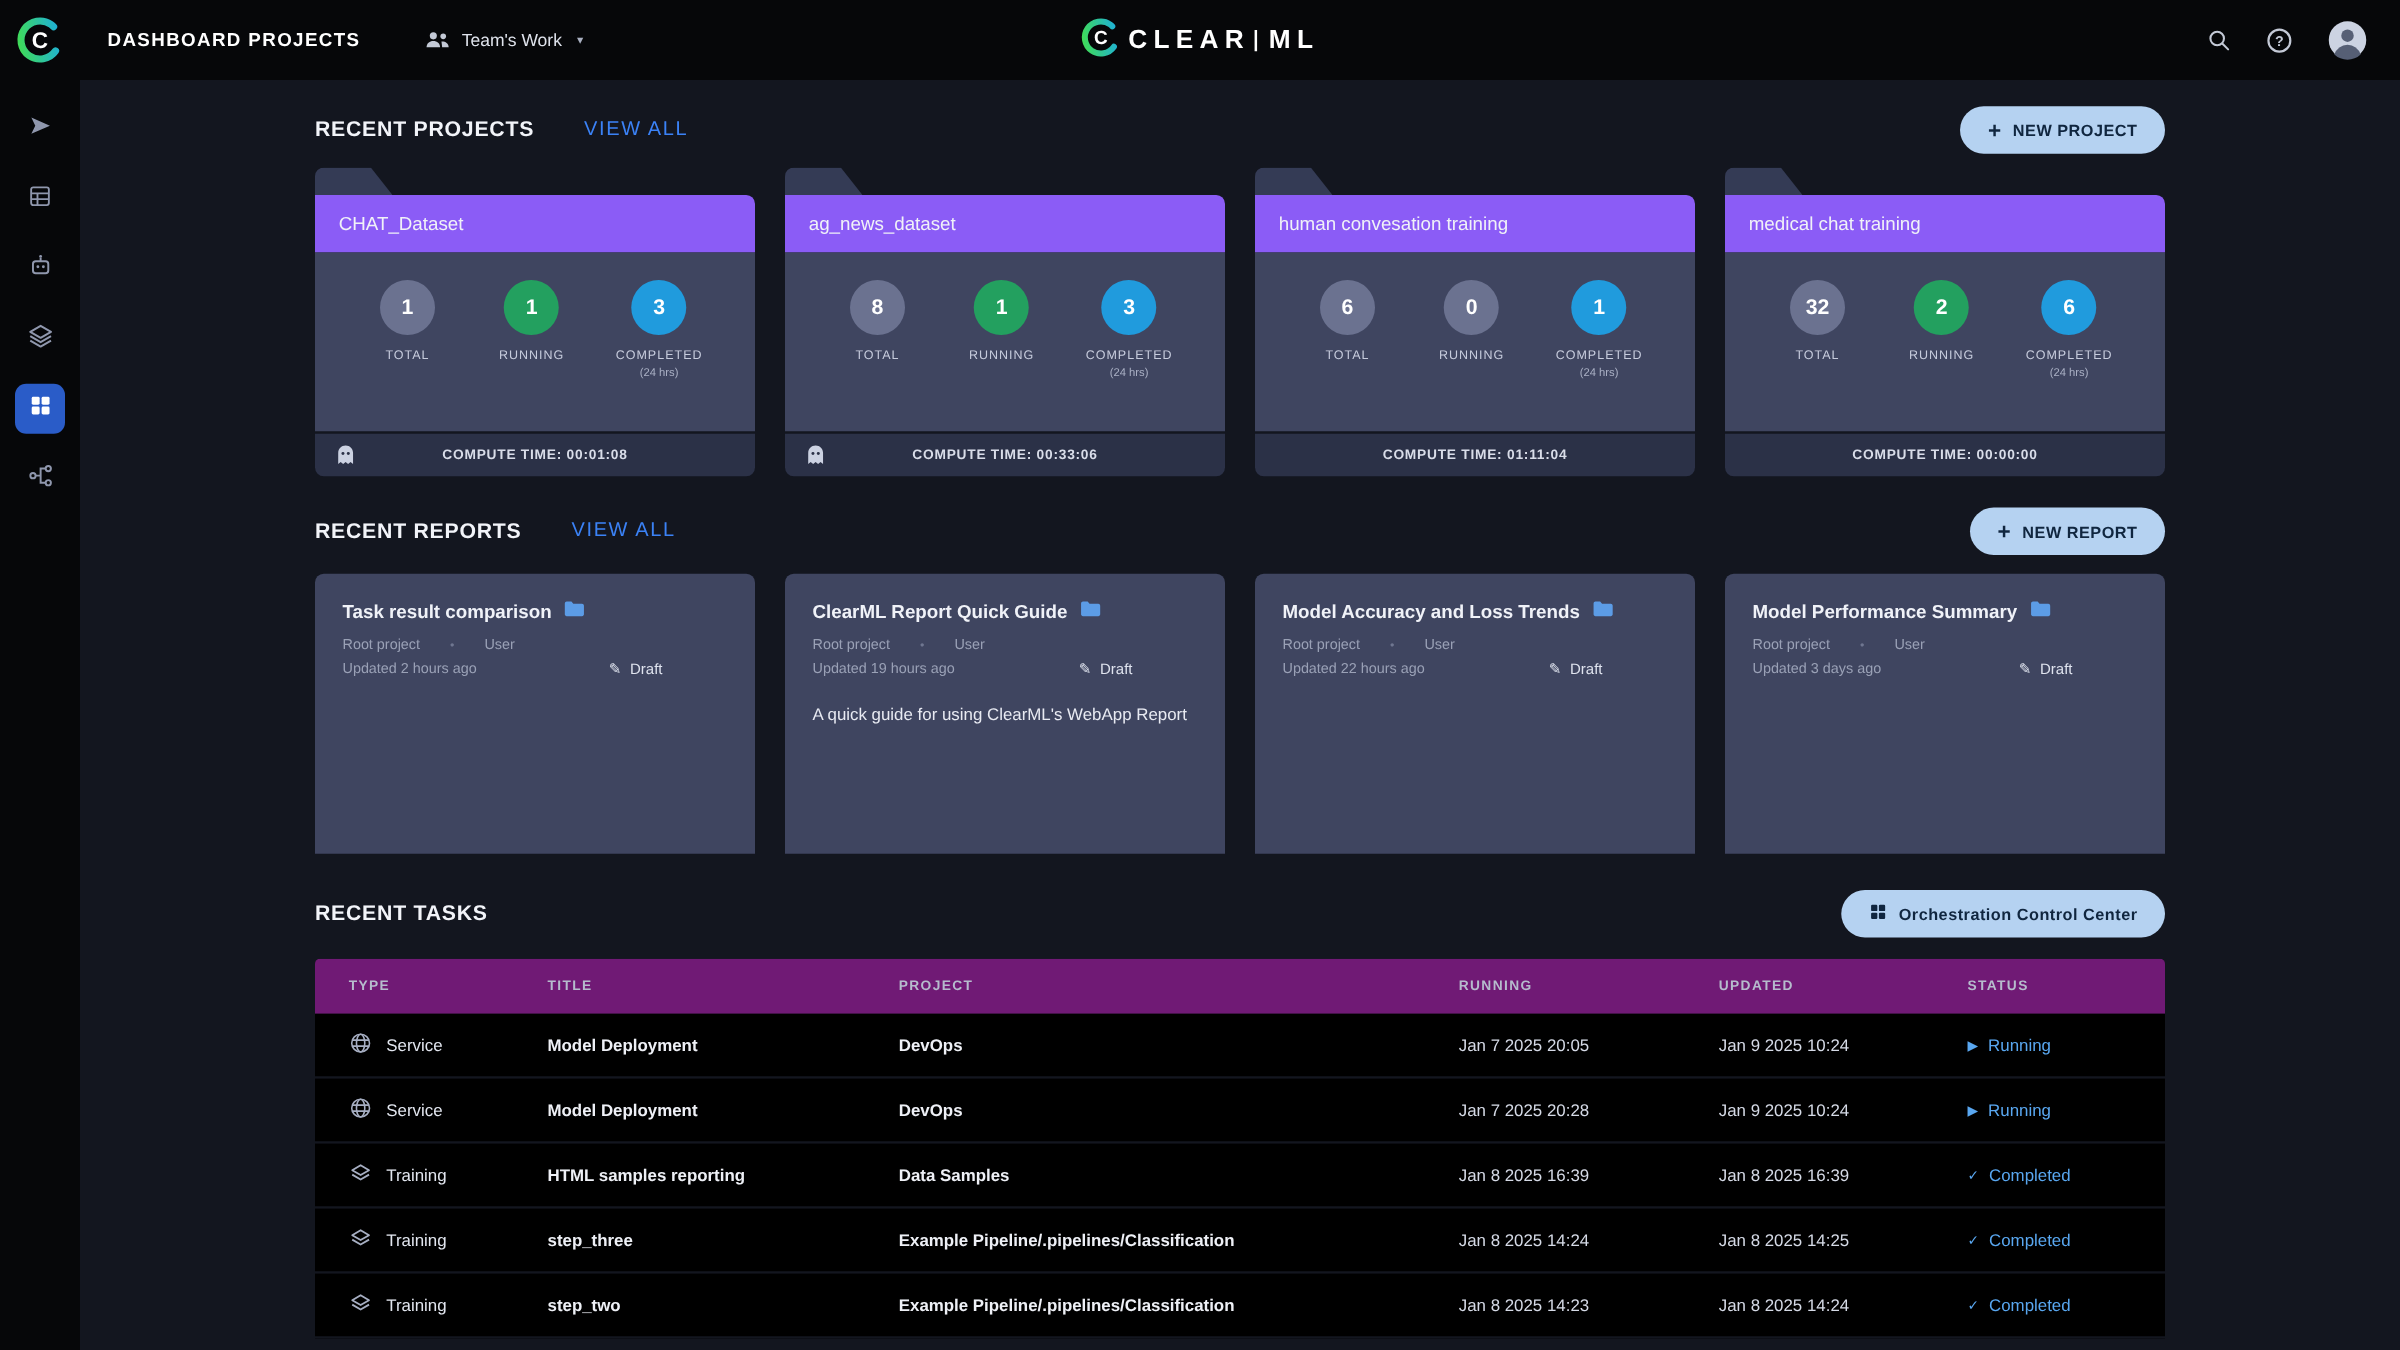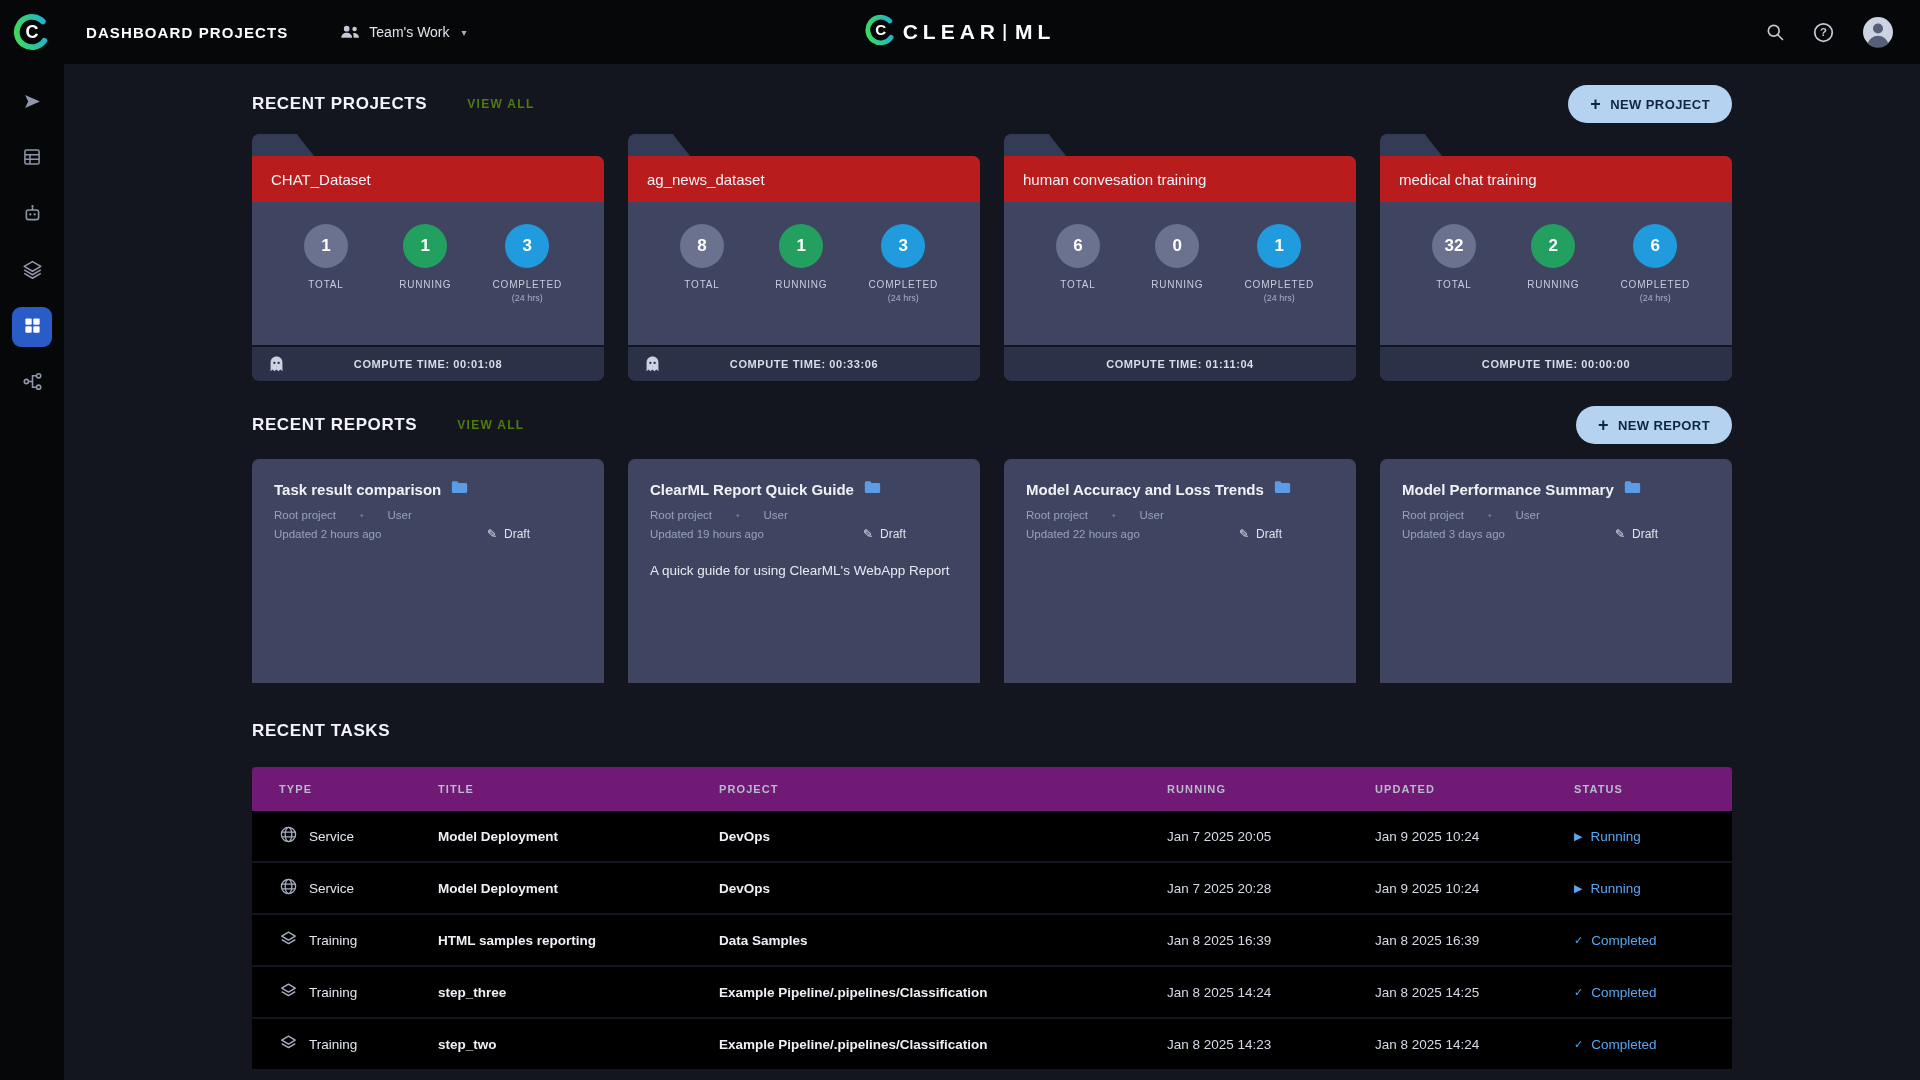--- a/index.html
+++ b/index.html
@@ -36,37 +36,37 @@
   .side-item { width:40px; height:40px; border-radius:9px; display:flex; align-items:center; justify-content:center; cursor:pointer; }
   .side-item.active { background:#2a5cc8; }
 
   
   .main { position:absolute; top:64px; left:64px; width:1856px; height:1016px; overflow:hidden; }
   .container { width:1480px; margin:0 auto; }
 
   .section-head { display:flex; align-items:center; height:40px; }
   .section-head.first { margin-top:20px; }
   .section-title { font-size:17px; font-weight:bold; letter-spacing:.6px; color:#f2f4f9; }
-  .view-all { font-size:12px; font-weight:bold; letter-spacing:1.3px; color:#4d7c0f; margin-left:40px; cursor:pointer; text-decoration:none; }
+  .view-all { font-size:16px; font-weight:normal; letter-spacing:1.3px; color:#3b82f6; margin-left:40px; cursor:pointer; text-decoration:none; }
   .pill-btn {
     margin-left:auto; height:38px; border:none; border-radius:19px;
     background:#b5d2f1; color:#10263f; font-family:inherit;
     font-size:13px; font-weight:bold; letter-spacing:.4px;
     display:flex; align-items:center; gap:9px; padding:0 22px; cursor:pointer;
   }
   .plus-glyph { font-size:18px; font-weight:bold; line-height:1; }
 
   .cards-row { display:flex; gap:24px; }
   .cards-row.projects { margin-top:10px; }
   .cards-row.reports { margin-top:14px; }
 
   
   .pcard { width:352px; cursor:pointer; }
   .pcard-tab { width:62px; height:22px; background:#343b55; clip-path:polygon(0 0,72% 0,100% 100%,0 100%); border-radius:7px 0 0 0; }
-  .pcard-head { height:46px; background:#b91c1c; border-radius:0 7px 0 0; display:flex; align-items:center; padding:0 19px; font-size:15px; color:#f0f2f8; }
+  .pcard-head { height:46px; background:#8b5cf6; border-radius:0 7px 0 0; display:flex; align-items:center; padding:0 19px; font-size:15px; color:#f0f2f8; }
   .pcard-body { height:143px; background:#3f4560; display:flex; justify-content:space-between; padding:22px 42px 0; }
   .stat { display:flex; flex-direction:column; align-items:center; min-width:64px; }
   .stat-circle { width:44px; height:44px; border-radius:50%; display:flex; align-items:center; justify-content:center; font-size:17px; font-weight:bold; color:#fff; }
   .stat-circle.total { background:#6b7290; }
   .stat-circle.running { background:#23a05f; }
   .stat-circle.running.zero { background:#6b7290; }
   .stat-circle.completed { background:#209bdd; }
   .stat-label { margin-top:11px; font-size:10px; letter-spacing:.8px; color:#c7ccdd; }
   .stat-sub { margin-top:3px; font-size:9px; color:#aab0c4; }
   .pcard-foot {
@@ -466,20 +466,31 @@
             </span>
           </div>
 
         </div>
         <div class="rcard-foot"></div>
       </div>
     </div>
 
     <div class="section-head tasks-head">
       <h2 class="section-title">RECENT TASKS</h2>
+      <button class="pill-btn">
+        <span>
+          <svg width="15" height="15" viewBox="0 0 24 24" fill="#10263f">
+              <rect x="3" y="3" width="8" height="8" rx="1.5"></rect>
+              <rect x="13" y="3" width="8" height="8" rx="1.5"></rect>
+              <rect x="3" y="13" width="8" height="8" rx="1.5"></rect>
+              <rect x="13" y="13" width="8" height="8" rx="1.5"></rect>
+            </svg>
+        </span>
+        <span>Orchestration Control Center</span>
+      </button>
     </div>
 
     <div class="task-table">
       <div class="t-grid t-head">
         <span>TYPE</span>
         <span>TITLE</span>
         <span>PROJECT</span>
         <span>RUNNING</span>
         <span>UPDATED</span>
         <span>STATUS</span>

